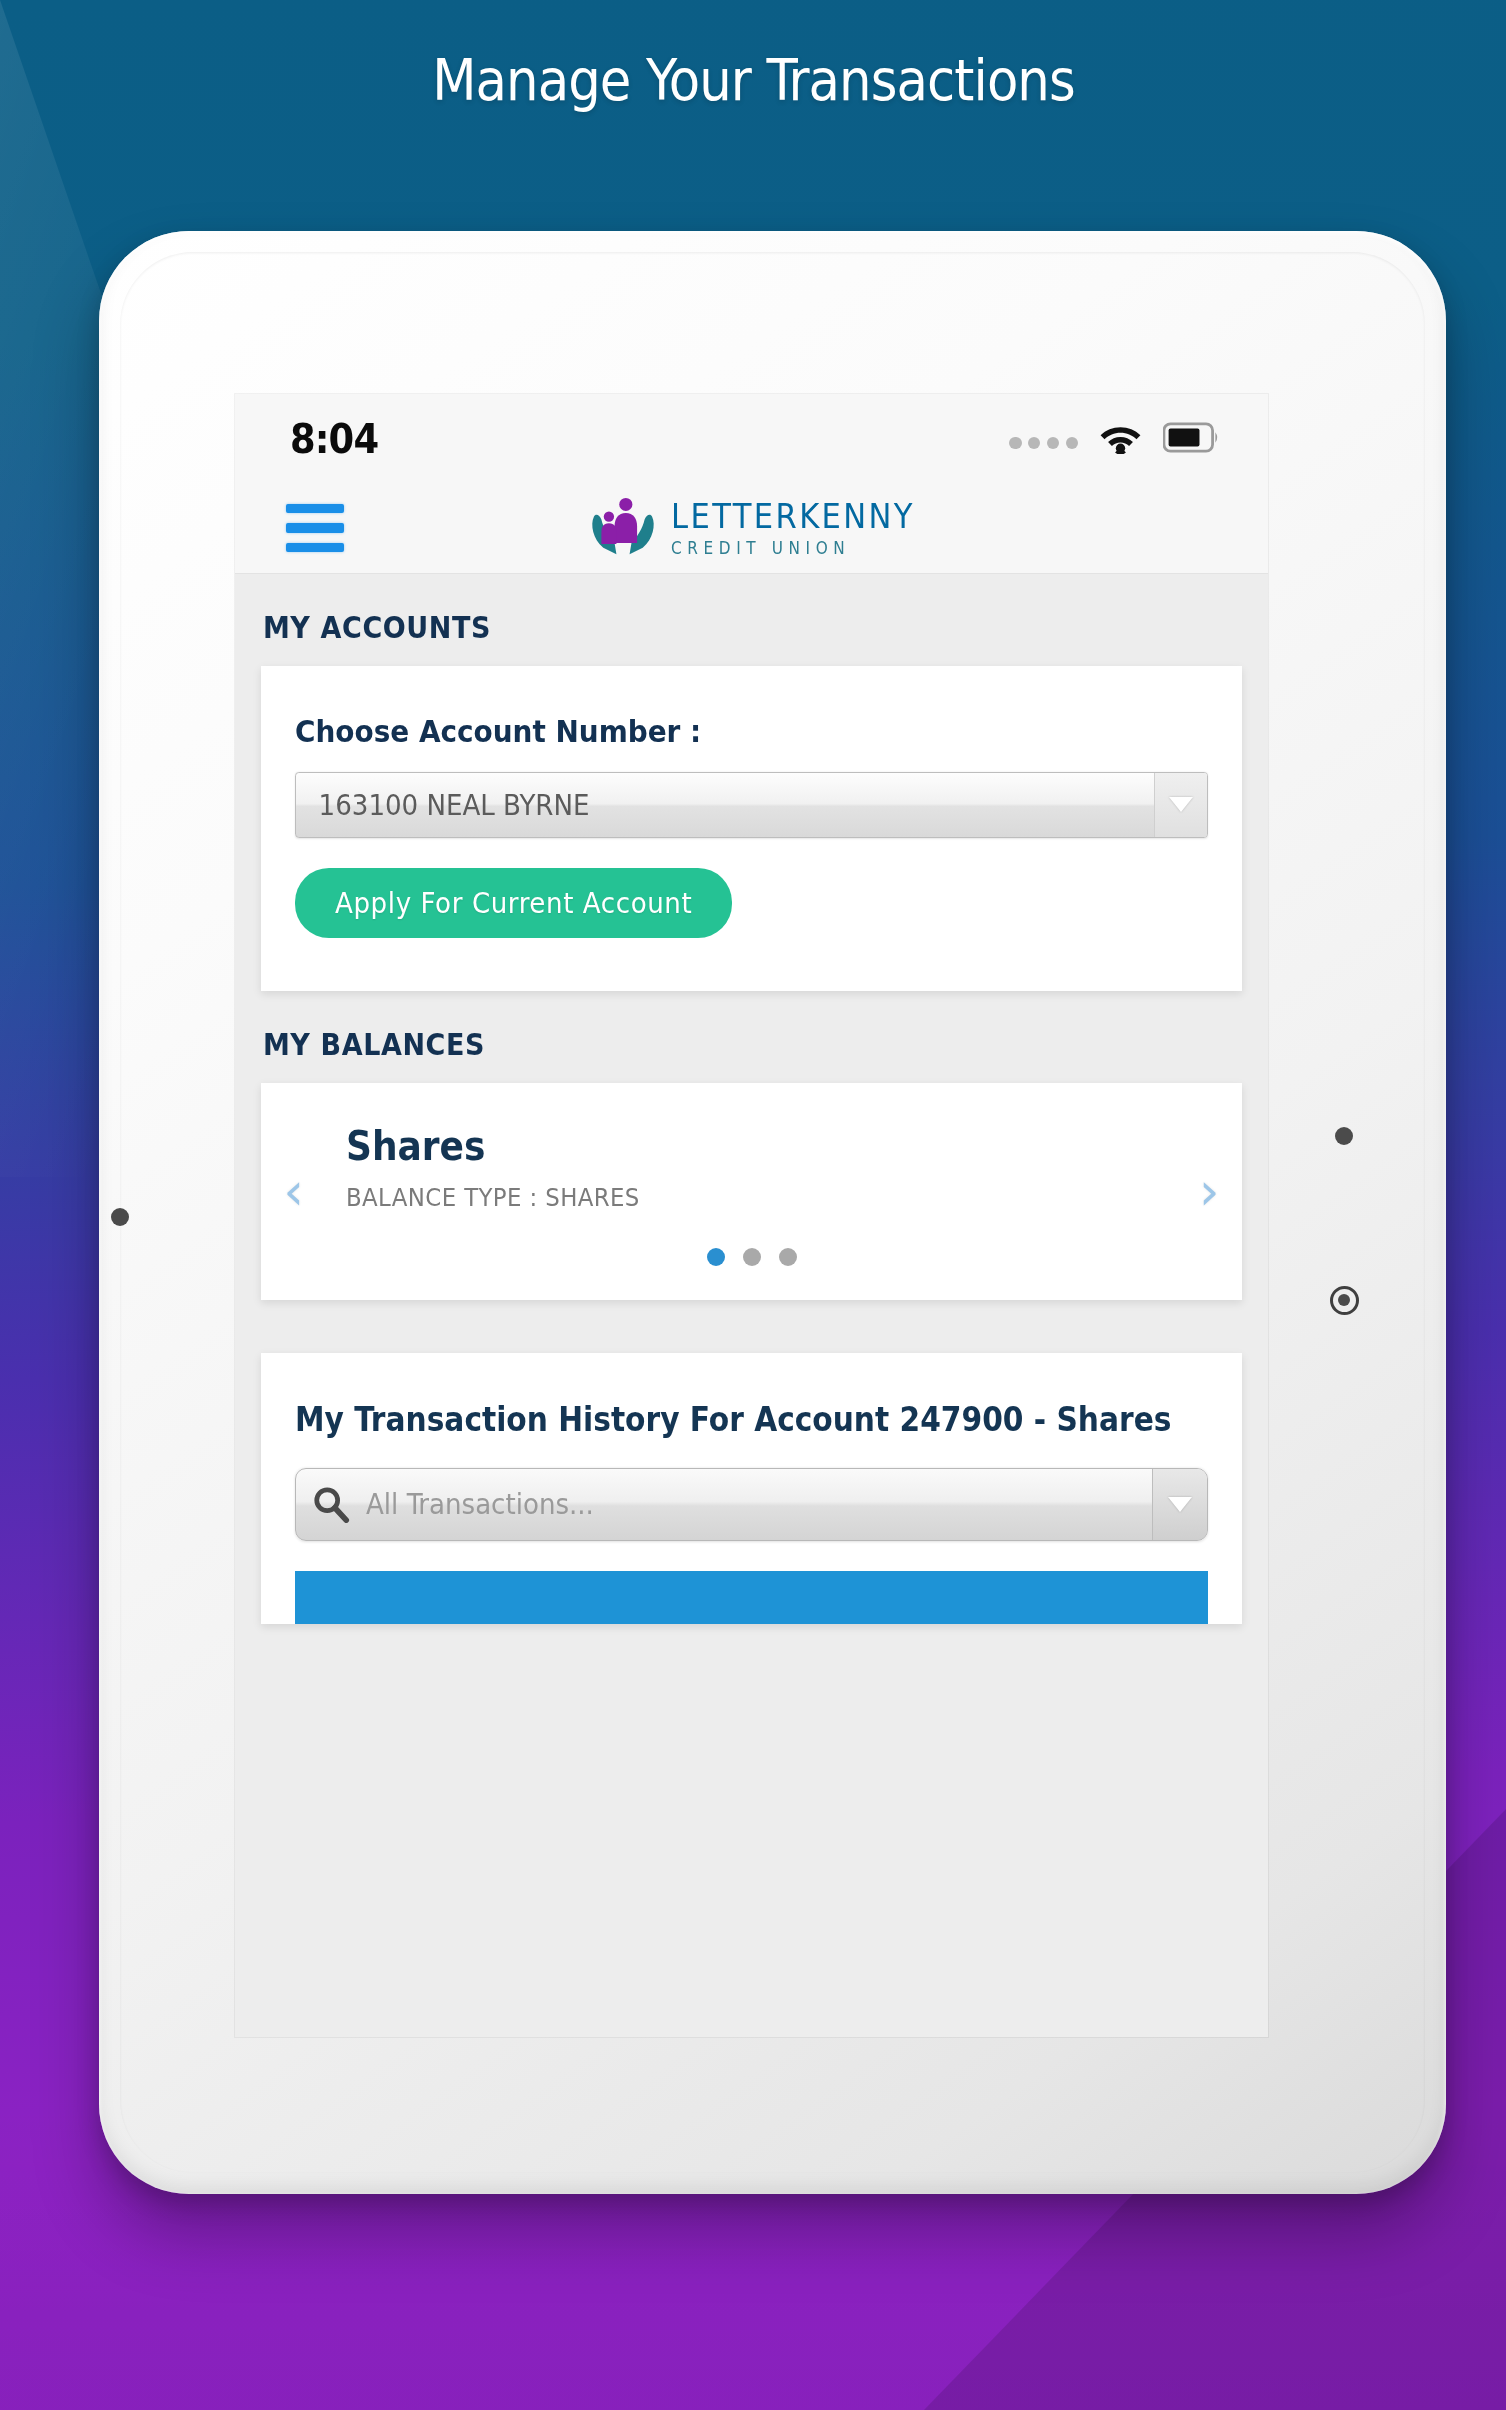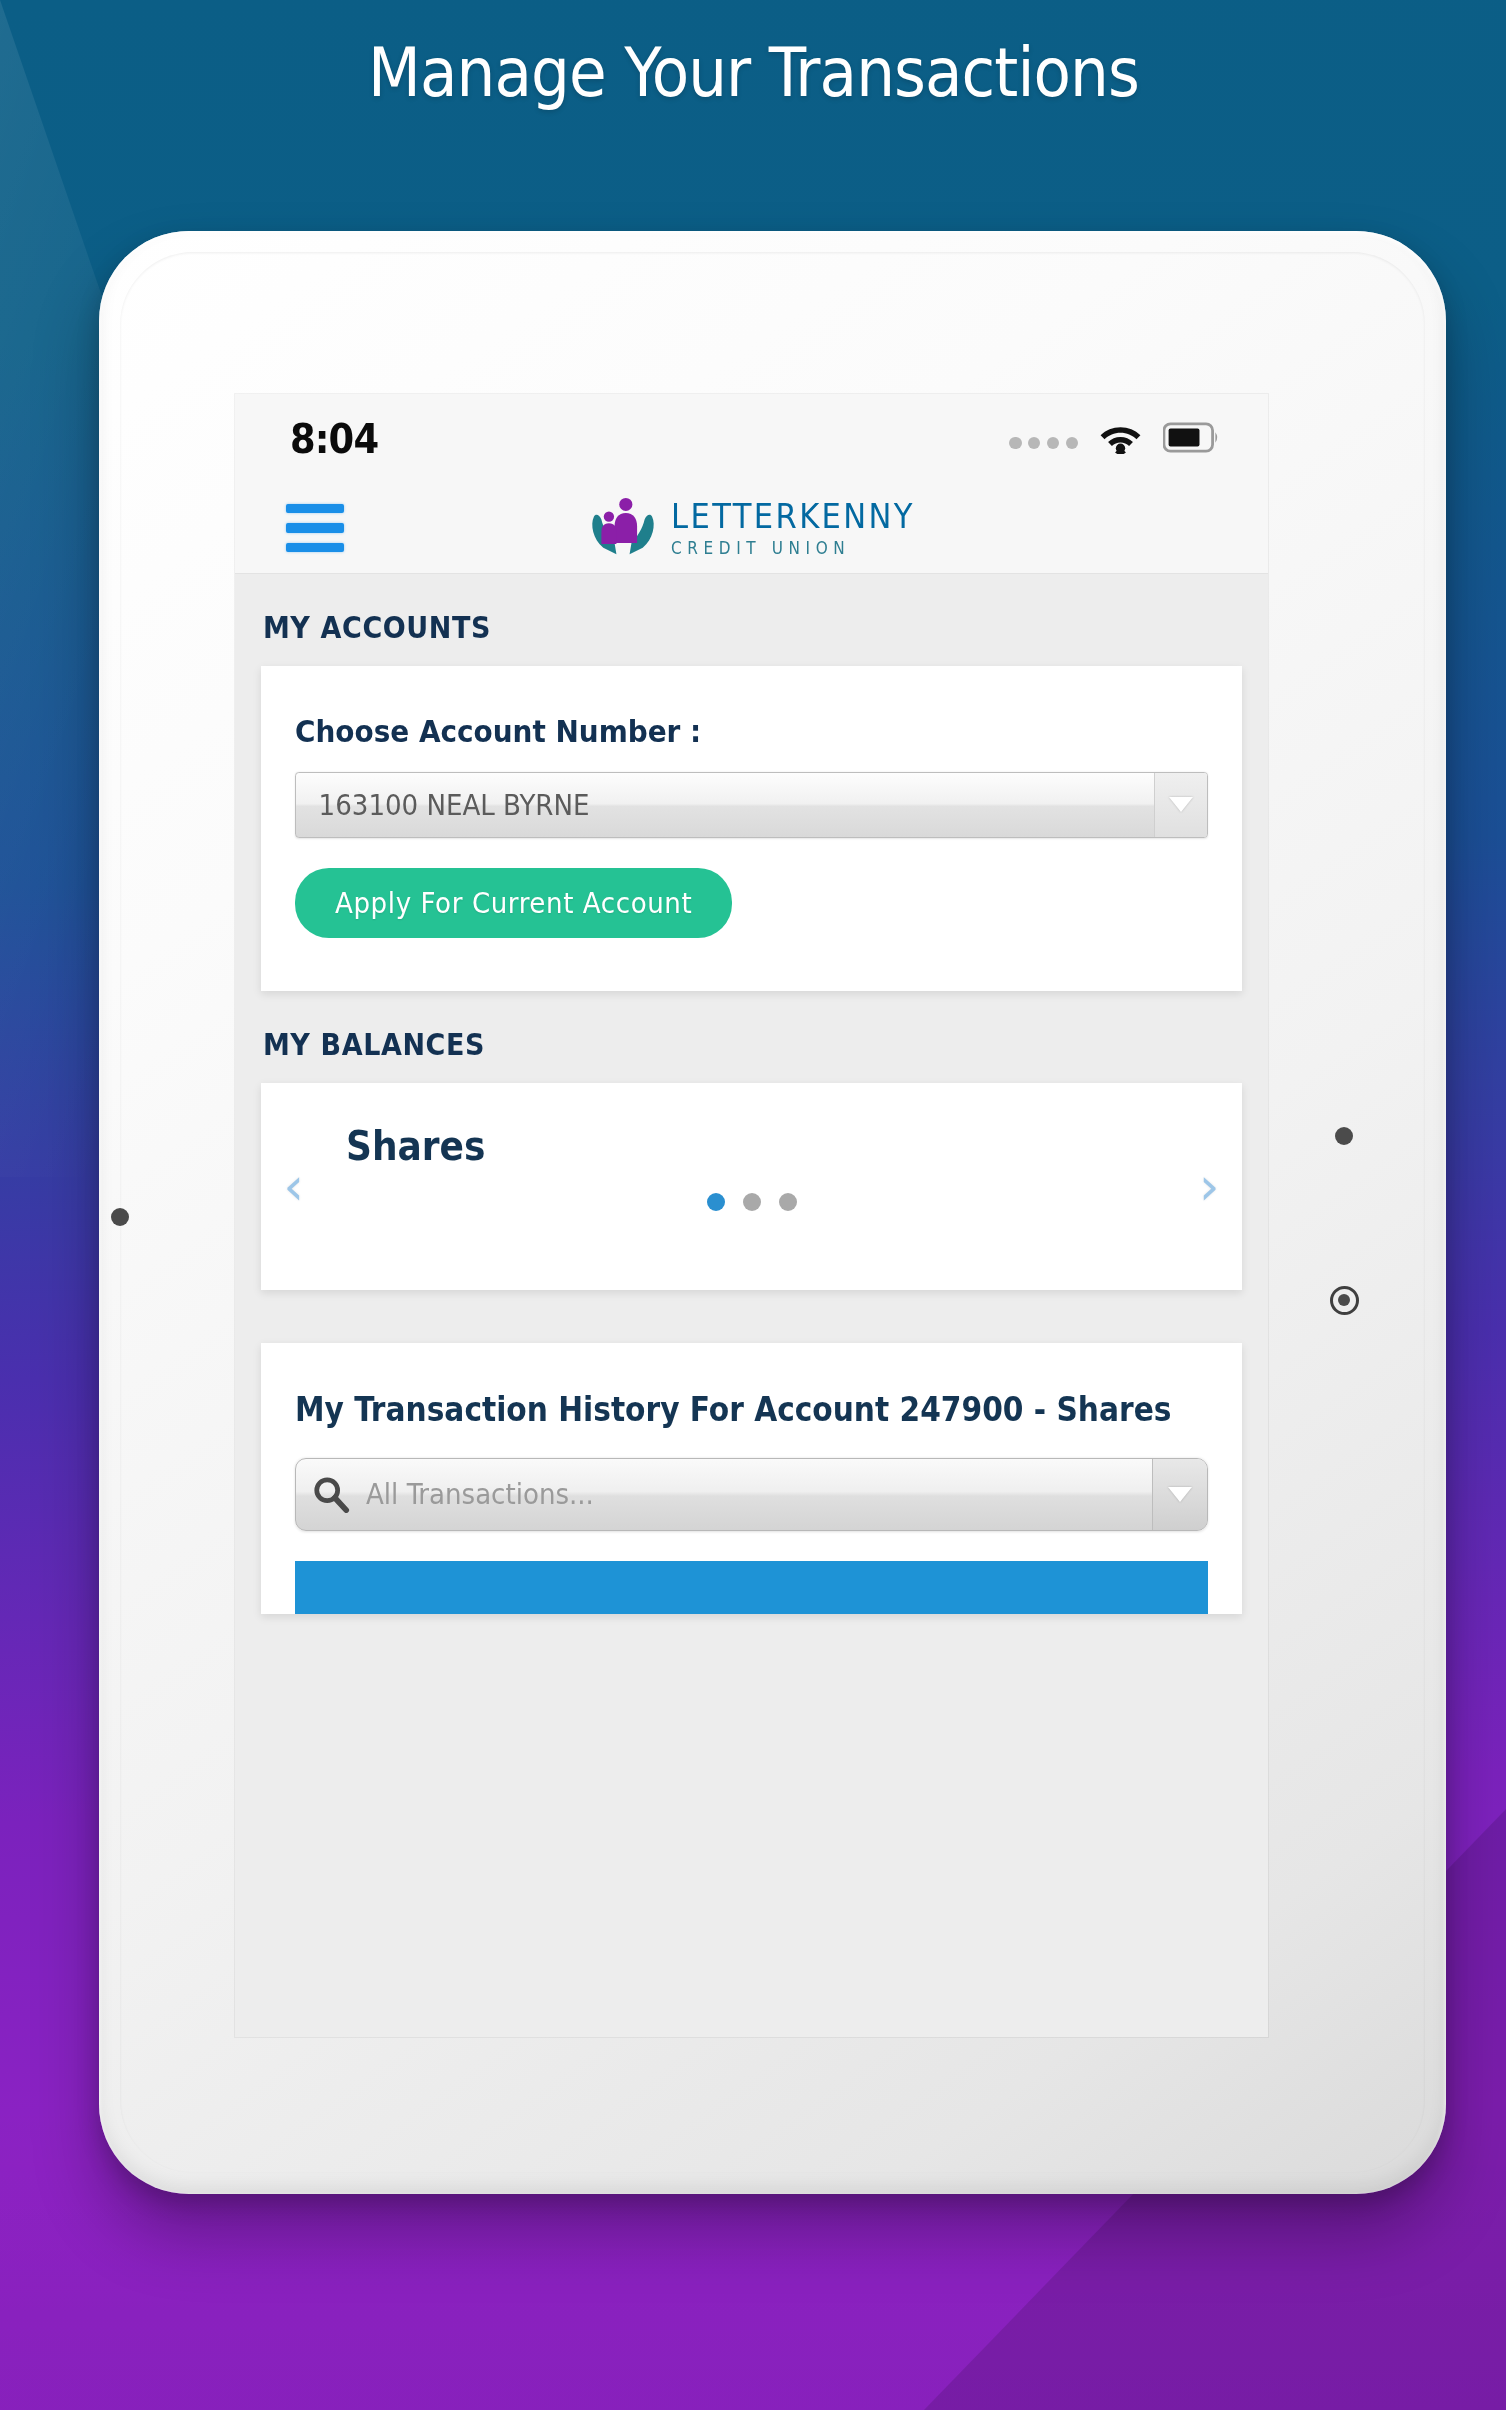--- a/index.html
+++ b/index.html
@@ -34,24 +34,24 @@
     pointer-events:none;
   }
   .bg-wedge-bottom2 {
     position:absolute; left:0; bottom:0; width:1507px; height:311px;
     background:linear-gradient(to top, rgba(0,0,0,0.05), rgba(0,0,0,0));
     pointer-events:none;
   }
 
   
   .page-title {
-    position:absolute; top:36px; left:0; width:1507px;
+    position:absolute; top:49px; left:0; width:1507px;
     text-align:center;
     color:#ffffff;
-    font-size:68px;
+    font-size:57px;
     font-weight:400;
     letter-spacing:-0.9px;
     line-height:1.1;
     font-family:"DejaVu Sans Condensed","Liberation Sans", sans-serif;
     text-shadow:0 1.9px 5.6px rgba(0,0,0,0.16);
     white-space:nowrap;
   }
 
   
   .tablet {
@@ -388,20 +388,21 @@
       </div>
       <button class="btn-apply">Apply For Current Account</button>
     </div>
 
     <div class="section-label">MY BALANCES</div>
 
     <div class="card balance-card">
       <div class="carousel-arrow left">‹</div>
       <div class="carousel-arrow right">›</div>
       <div class="bal-title">Shares</div>
+      <div class="bal-type">BALANCE TYPE : SHARES</div>
       <div class="dots">
         <i class="active"></i>
         <i></i>
         <i></i>
       </div>
     </div>
 
     <div style="height:53px"></div>
 
     <div class="card tx-card">

